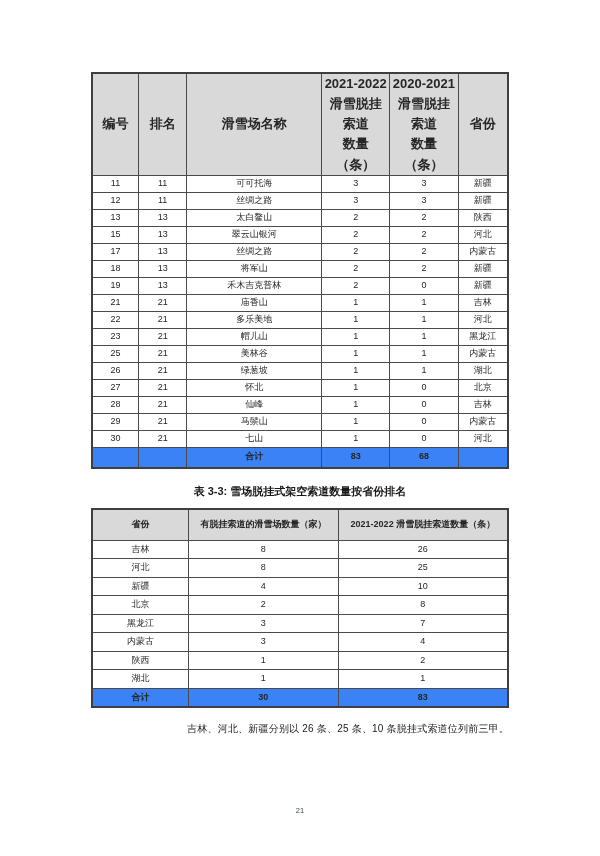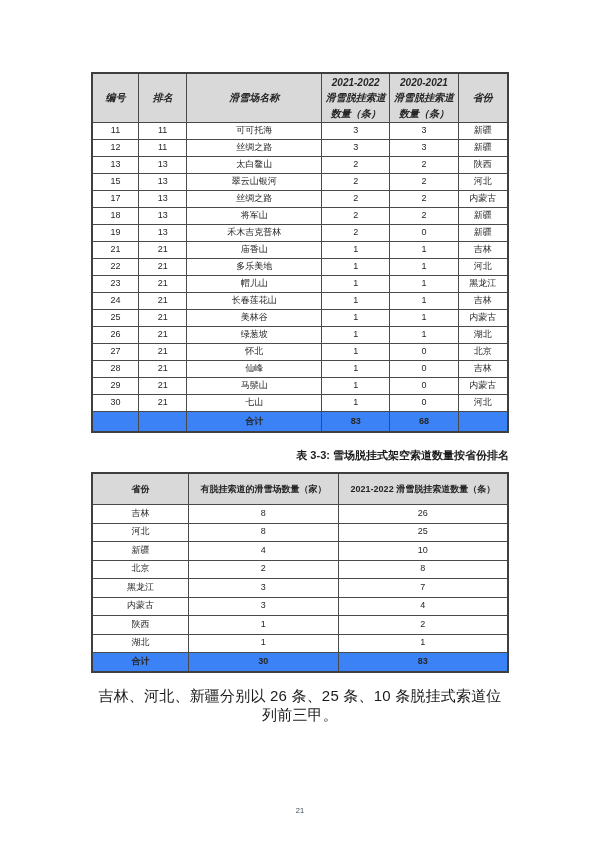--- a/index.html
+++ b/index.html
@@ -33,60 +33,59 @@
     vertical-align: middle;
     padding: 0 2px;
     overflow: hidden;
   }
   th {
     background: #d9d9d9;
     font-weight: bold;
   }
   
   .t1 th {
-    font-size: 10px;
+    font-size: 13px;
     height: 48px;
     white-space: pre-line;
     line-height: 1.55;
-    font-style: italic;
   }
   .t1 td {
     font-size: 9px;
     height: 16px;
     line-height: 1.1;
   }
   .t1 tr.total td,
   .t2 tr.total td {
     background: #3b82f6;
     font-weight: bold;
   }
   .t1 tr.total td { height: 19px; }
   
   .table-title {
-    text-align: right;
+    text-align: center;
     font-weight: bold;
     font-size: 11px;
     color: #1a1a1a;
     margin: 15px 0 9px 0;
   }
   
   .t2 th {
     font-size: 9px;
     height: 30px;
     line-height: 1.2;
   }
   .t2 td {
     font-size: 9px;
     height: 17.5px;
     line-height: 1.1;
   }
   
   .note {
-    text-align: center;
-    font-size: 15px;
+    text-align: right;
+    font-size: 10px;
     color: #1a1a1a;
     margin: 14px 0 0 0;
     letter-spacing: 0.2px;
   }
   
   .page-number {
     position: absolute;
     top: 806px;
     left: 0;
     width: 600px;
@@ -199,28 +198,20 @@
           </tr>
           <tr>
             <td>23</td>
             <td>21</td>
             <td>帽儿山</td>
             <td>1</td>
             <td>1</td>
             <td>黑龙江</td>
           </tr>
           <tr>
-            <td>24</td>
-            <td>21</td>
-            <td>长春莲花山</td>
-            <td>1</td>
-            <td>1</td>
-            <td>吉林</td>
-          </tr>
-          <tr>
             <td>25</td>
             <td>21</td>
             <td>美林谷</td>
             <td>1</td>
             <td>1</td>
             <td>内蒙古</td>
           </tr>
           <tr>
             <td>26</td>
             <td>21</td>

